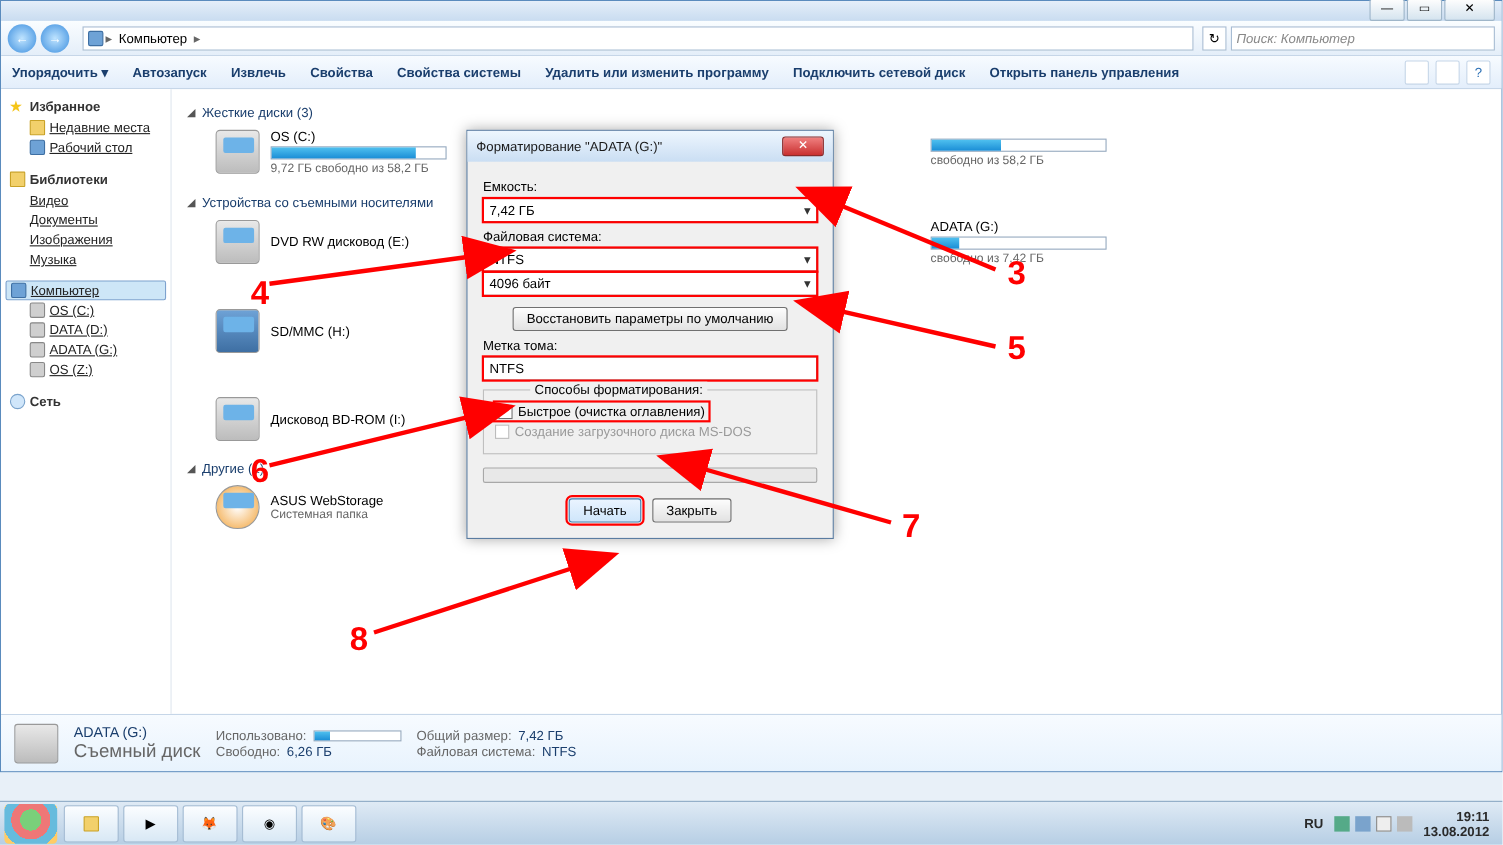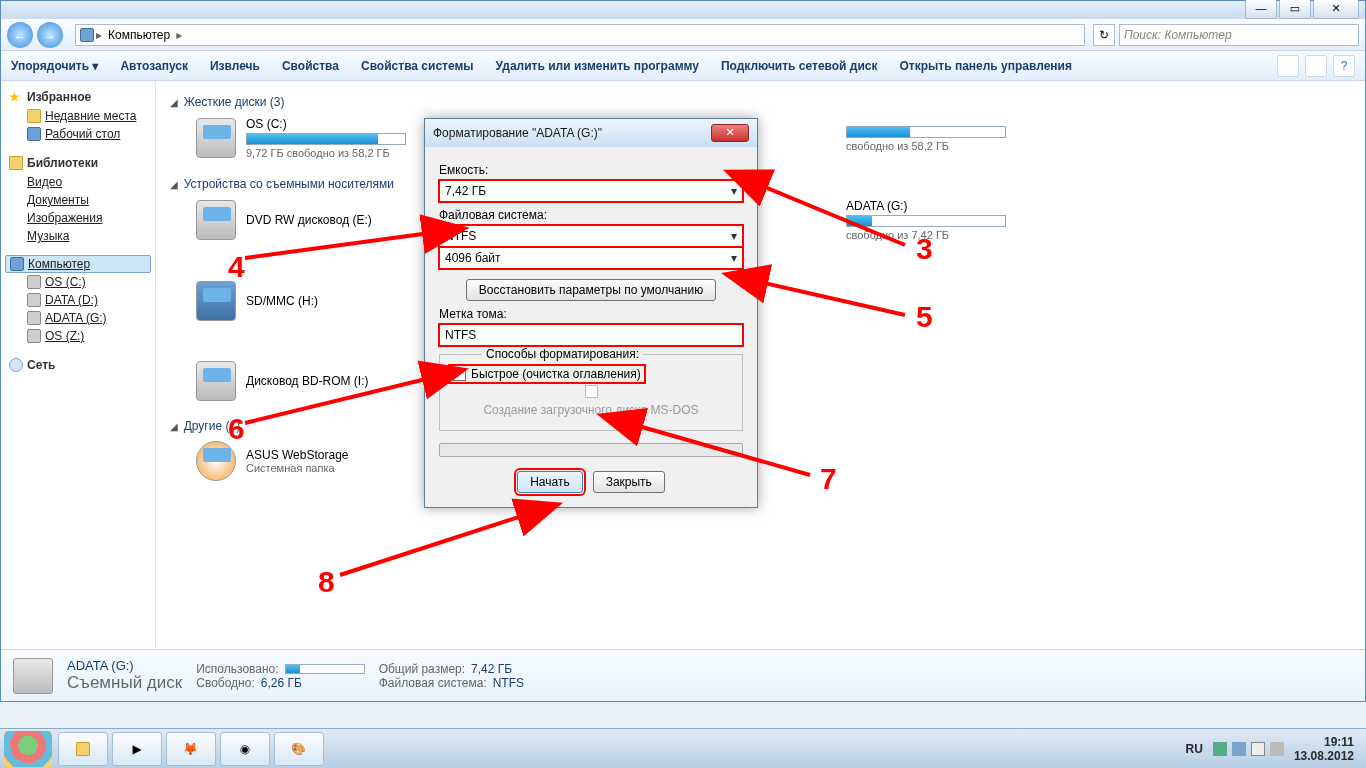--- a/index.html
+++ b/index.html
@@ -344,21 +344,21 @@
       </div>
 
     <div class="dlg-group">
       <span class="dlg-group-title">Способы форматирования:</span>
       <div class="chk-row">
         <span class="redbox-span">
           <span class="chk">✓</span>
           <span>Быстрое (очистка оглавления)</span>
         </span>
       </div>
-      <div class="chk-row" style="color:#9a9a9a;flex-direction:column;">
+      <div class="chk-row" style="color:#9a9a9a;">
         <span class="chk" style="border-color:#bcbcbc;"></span>
         <span>Создание загрузочного диска MS-DOS</span>
       </div>
     </div>
 
     <div class="dlg-progress"></div>
 
     <div class="dlg-actions">
       <span class="dlg-btn primary">Начать</span>
       <span class="dlg-btn">Закрыть</span>

